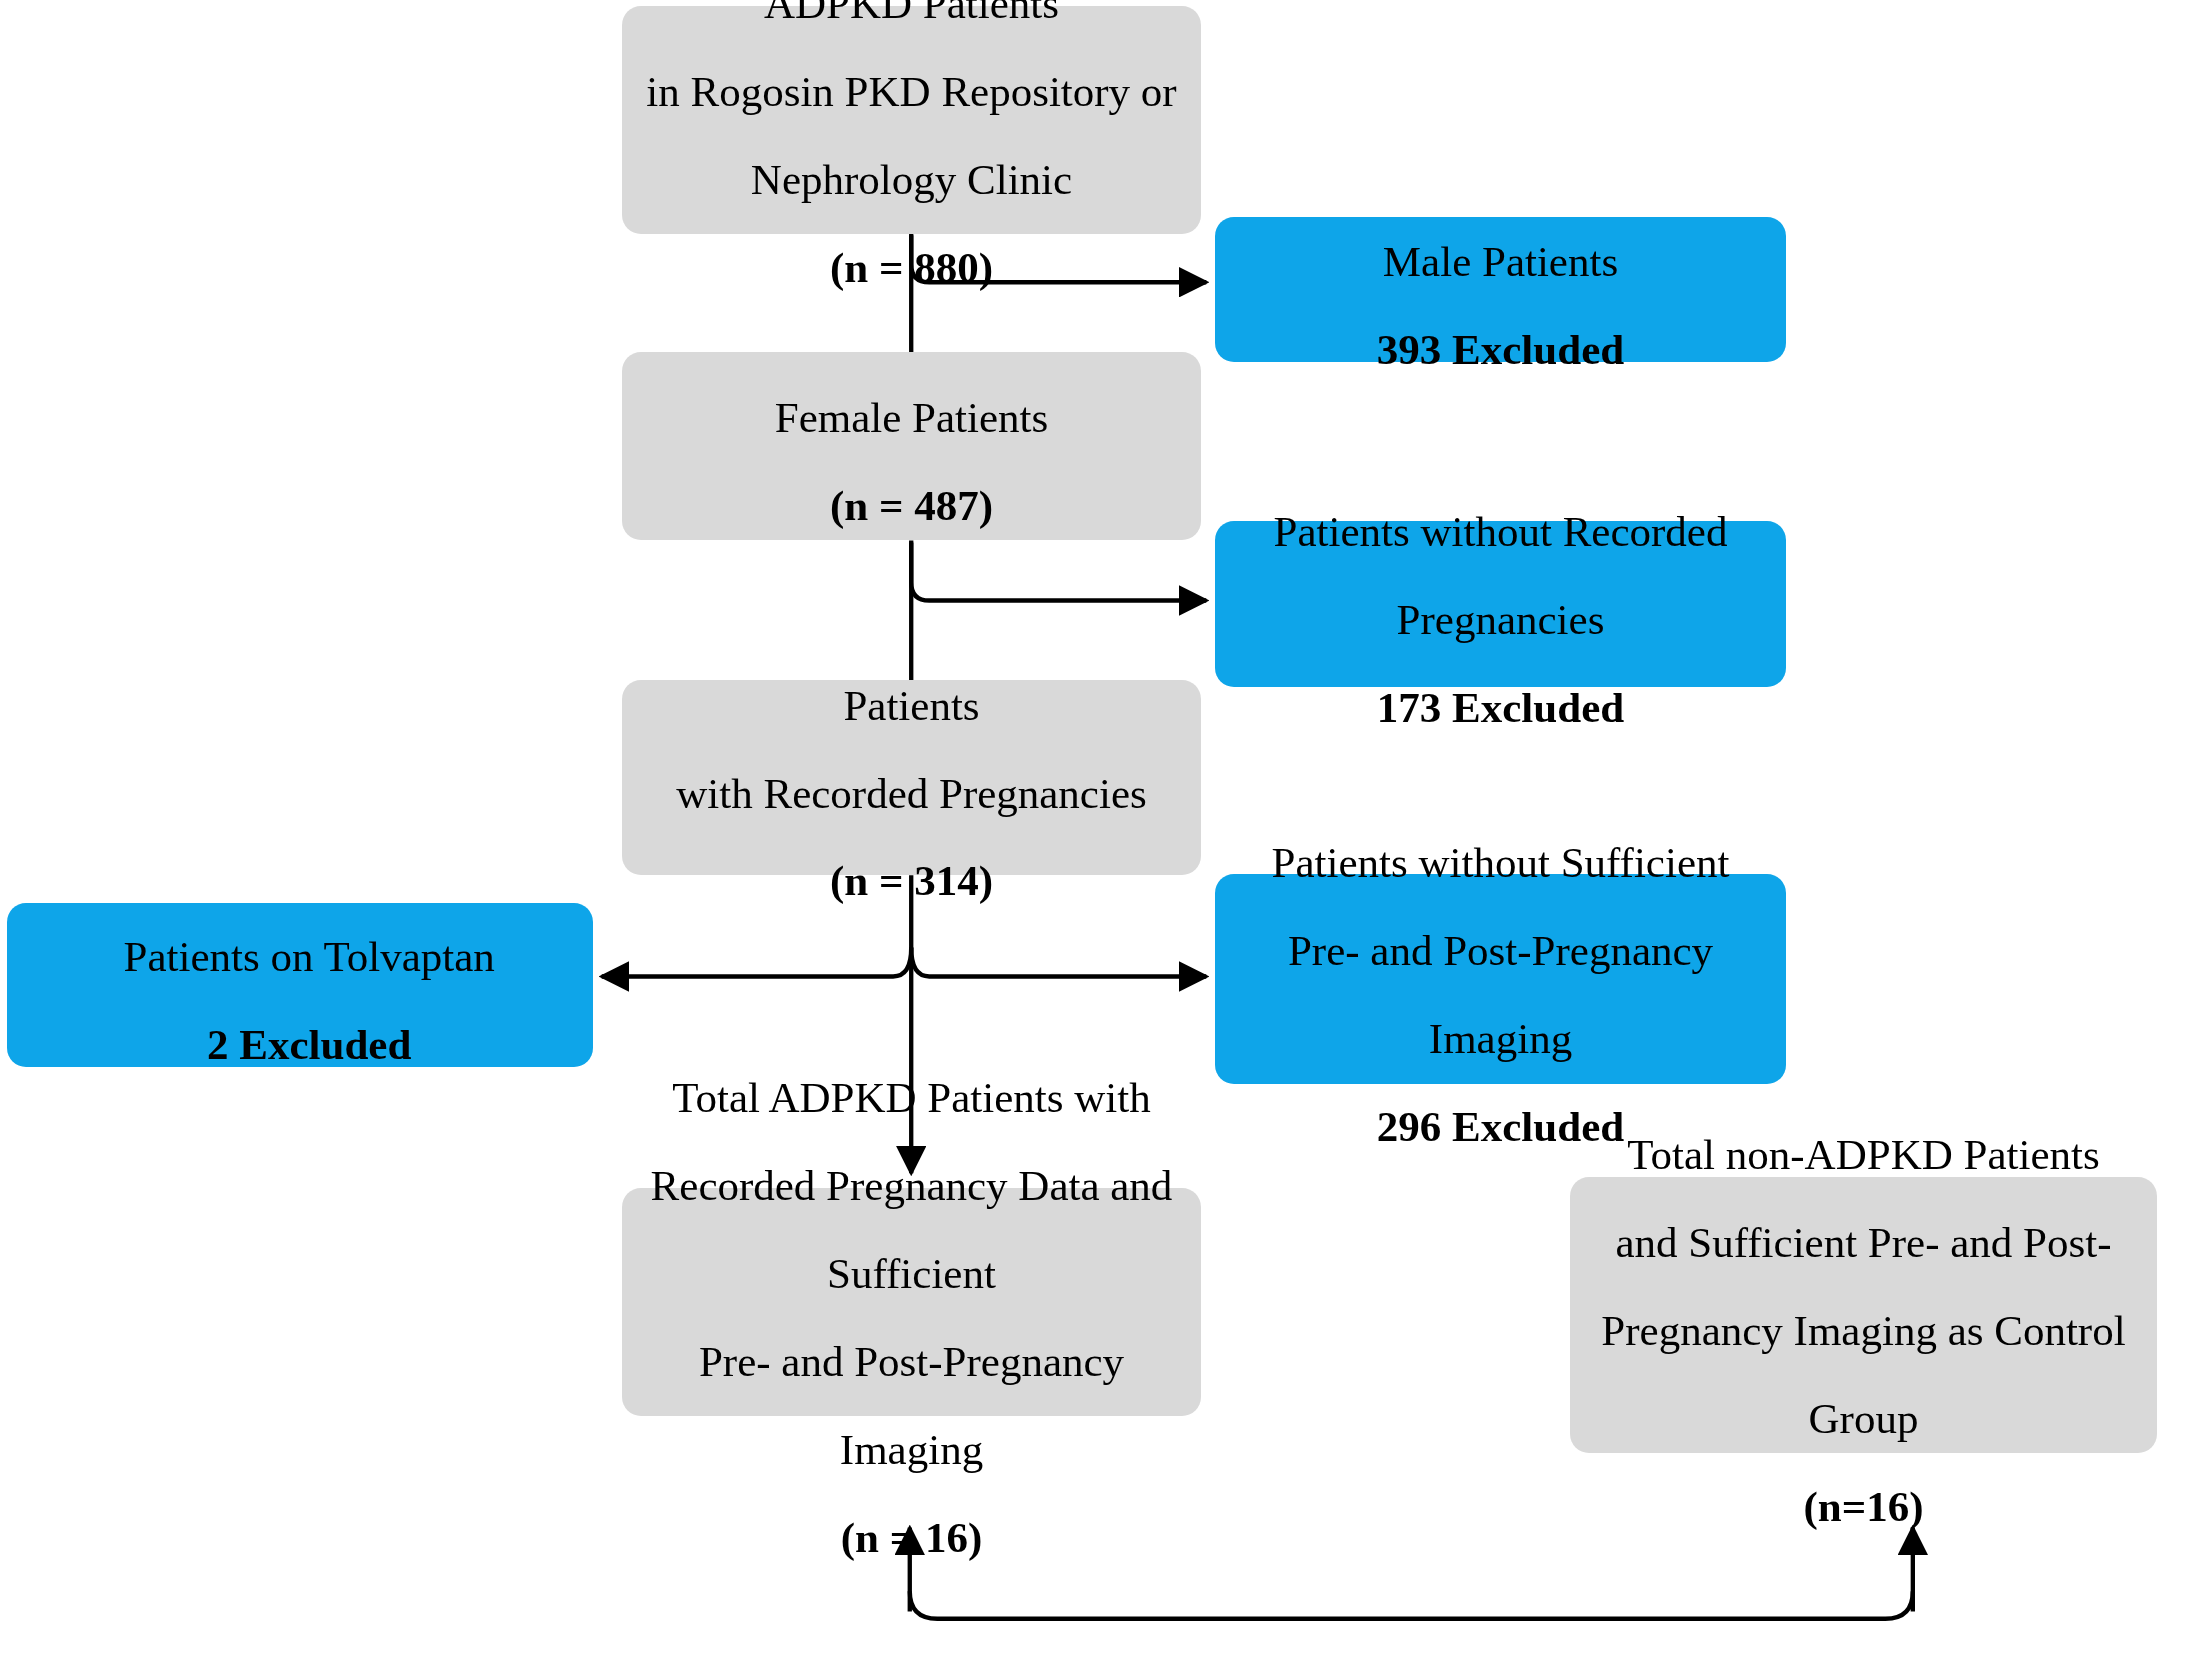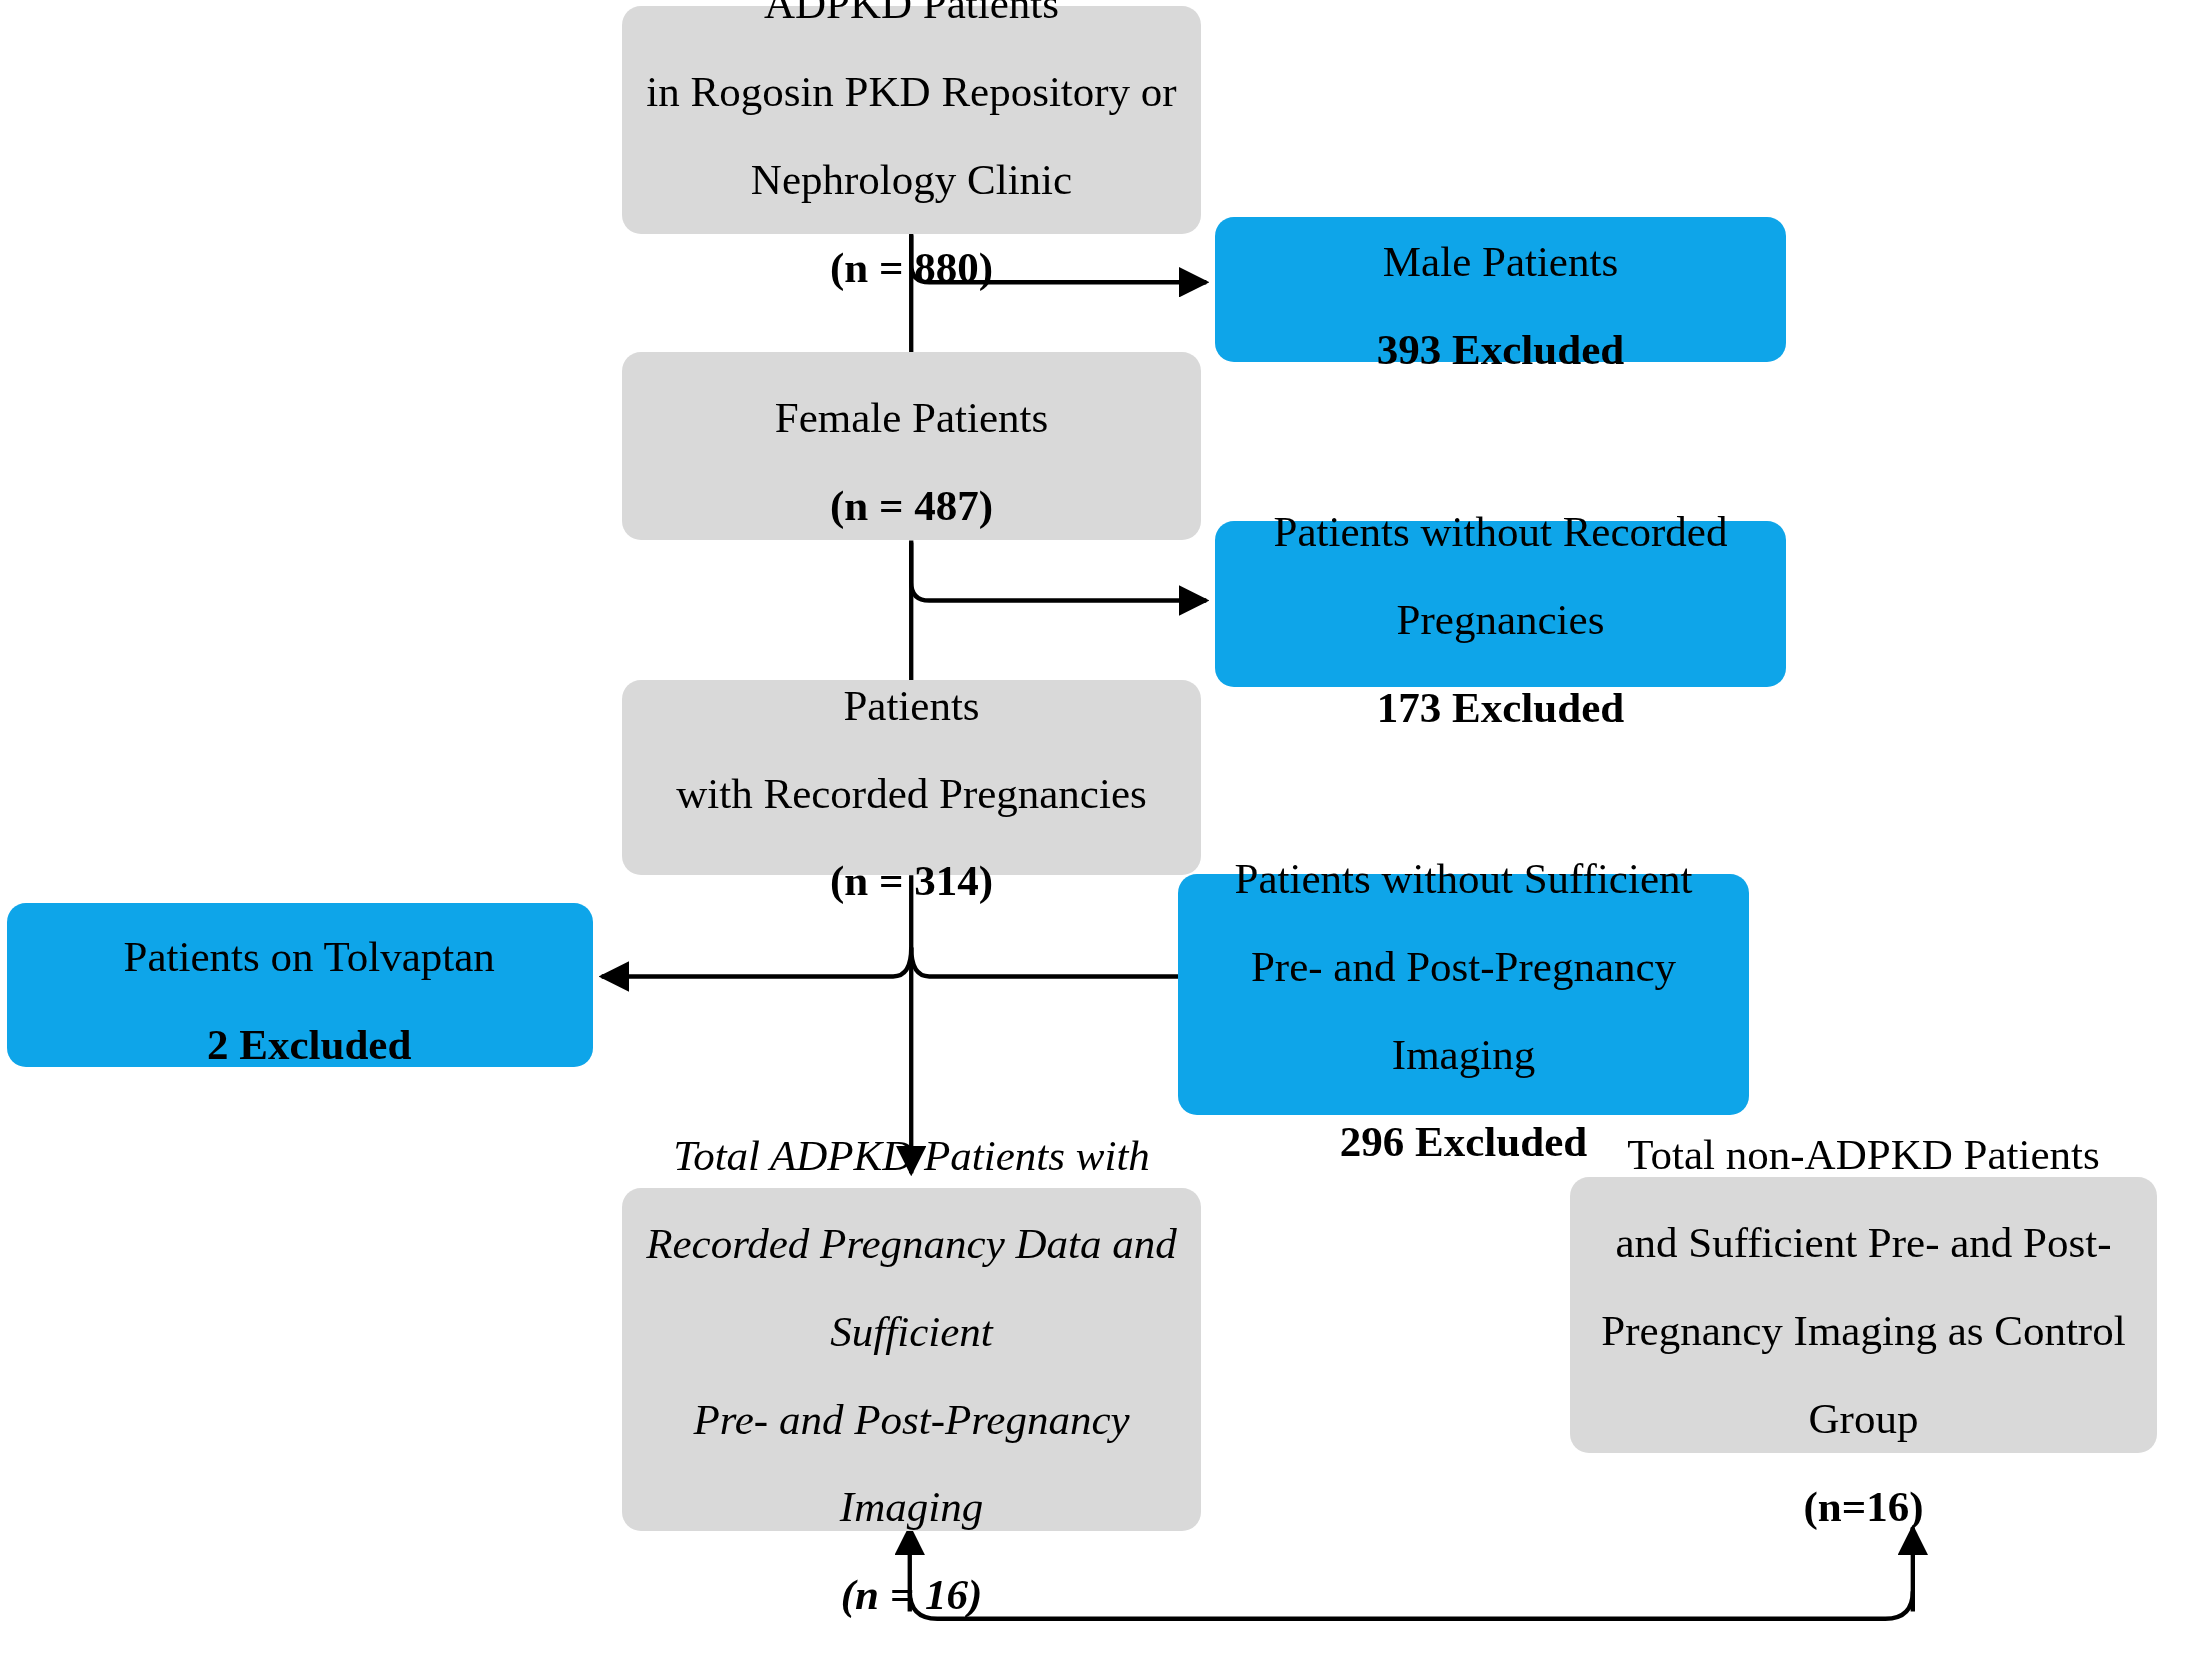--- a/index.html
+++ b/index.html
@@ -51,22 +51,22 @@
   .node .line.strong {
     font-weight: bold;
   }
   
   #node-source        { left: 622px;  top: 5.8px;    width: 579px;  height: 228px; }
   #node-male-excluded { left: 1215px; top: 217px;  width: 571px;  height: 145px; }
   #node-female        { left: 622px;  top: 352px;  width: 579px;  height: 188px; padding-left: 13px; }
   #node-nopreg-excl   { left: 1215px; top: 521px;  width: 571px;  height: 166px; }
   #node-preg          { left: 622px;  top: 680px;  width: 579px;  height: 195px; }
   #node-tolvaptan     { left: 7.2px;   top: 903px; width: 586px;  height: 164px; padding-left: 31px; }
-  #node-noimg-excl    { left: 1178px; top: 874px; width: 571px;  height: 241px; }
-  #node-adpkd-final   { left: 622px;  top: 1188px; width: 579px;  height: 343px; font-style: italic; }
+  #node-noimg-excl    { left: 1215px; top: 874px; width: 571px;  height: 210px; }
+  #node-adpkd-final   { left: 622px;  top: 1188px; width: 579px;  height: 228px; }
   #node-control-final { left: 1570px; top: 1177px; width: 587px;  height: 276px; }
 </style>
 </head>
 <body>
 
 <div id="canvas">
 
   <svg id="edges" viewBox="0 0 3049 2292" width="2205" height="1658" xmlns="http://www.w3.org/2000/svg">
     <defs>
       <marker id="arrow-end" viewBox="0 0 10 10" refX="9" refY="5" markerWidth="7" markerHeight="7" orient="auto-start-reverse">

